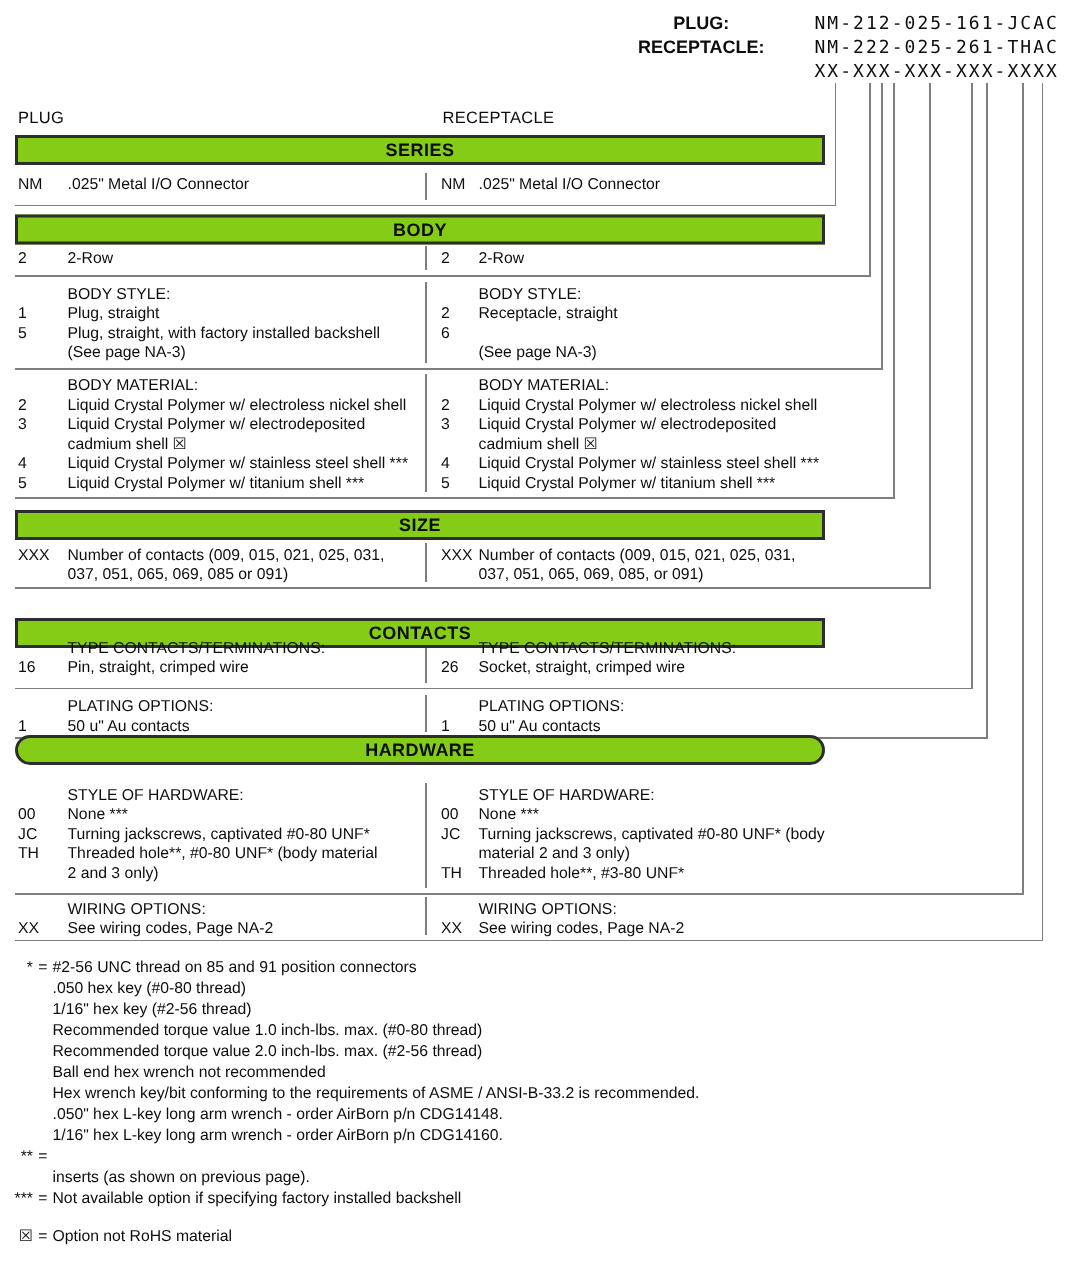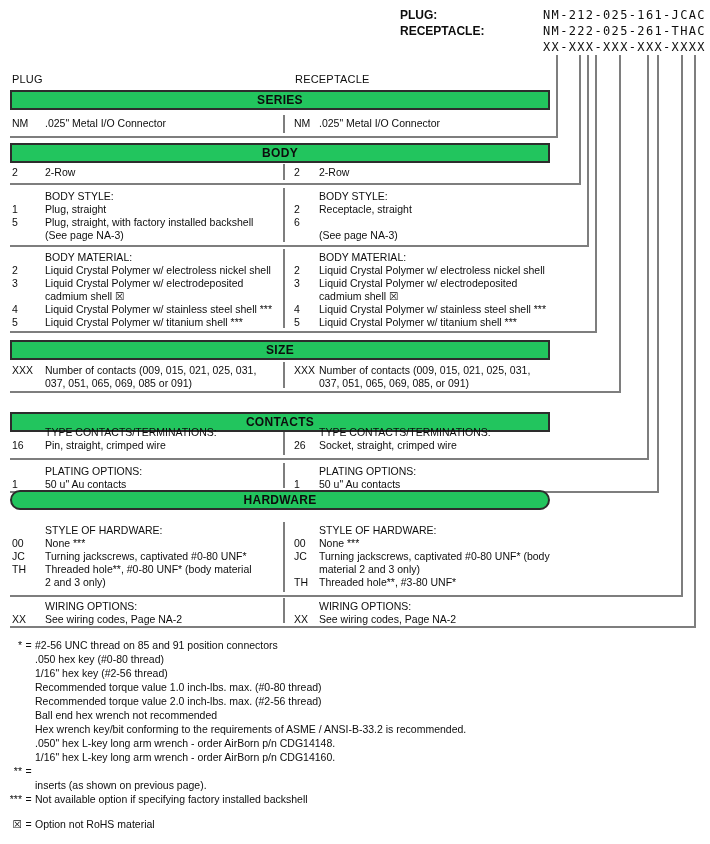--- a/index.html
+++ b/index.html
@@ -1,30 +1,30 @@
 <!DOCTYPE html>
 <html><head>
 <meta charset="utf-8">
 <style>
   html,body{margin:0;padding:0;background:#e8e8e8}
   .page{position:relative;width:710px;height:844px;background:#ffffff;
         font-family:"Liberation Sans",sans-serif;color:#0d0d0d;overflow:hidden;margin:0 auto}
 
   
-  .pn-label{position:absolute;left:400px;width:135px;text-align:left;
+  .pn-label{position:absolute;left:400px;width:135px;text-align:center;
             font-weight:bold;font-size:12px;line-height:14px;white-space:nowrap}
   .pn-value{position:absolute;left:543px;font-family:"DejaVu Sans Mono",monospace;
             font-size:12px;line-height:14px;letter-spacing:1.35px;white-space:nowrap}
 
   
   .col-label{position:absolute;top:73px;font-size:11px;letter-spacing:.2px}
 
   
   .section-box{position:absolute;left:10px;width:540px;height:20px;box-sizing:border-box;
-               border:2px solid #2d2d2d;background:#22c55e;display:flex;align-items:center;justify-content:center}
+               border:2px solid #2d2d2d;background:#84cc16;display:flex;align-items:center;justify-content:center}
   .section-title{font-weight:bold;font-size:12px;letter-spacing:.3px}
 
   
   .opt-col{position:absolute;font-size:10.5px;line-height:13px}
   .opt-col.left{left:12px;width:274px}
   .opt-col.right{left:294px;width:290px}
   .opt-row{display:flex;white-space:nowrap}
   .opt-code{flex:0 0 33px}
   .opt-col.right .opt-code{flex:0 0 25px}
   .opt-text{flex:0 0 auto}

